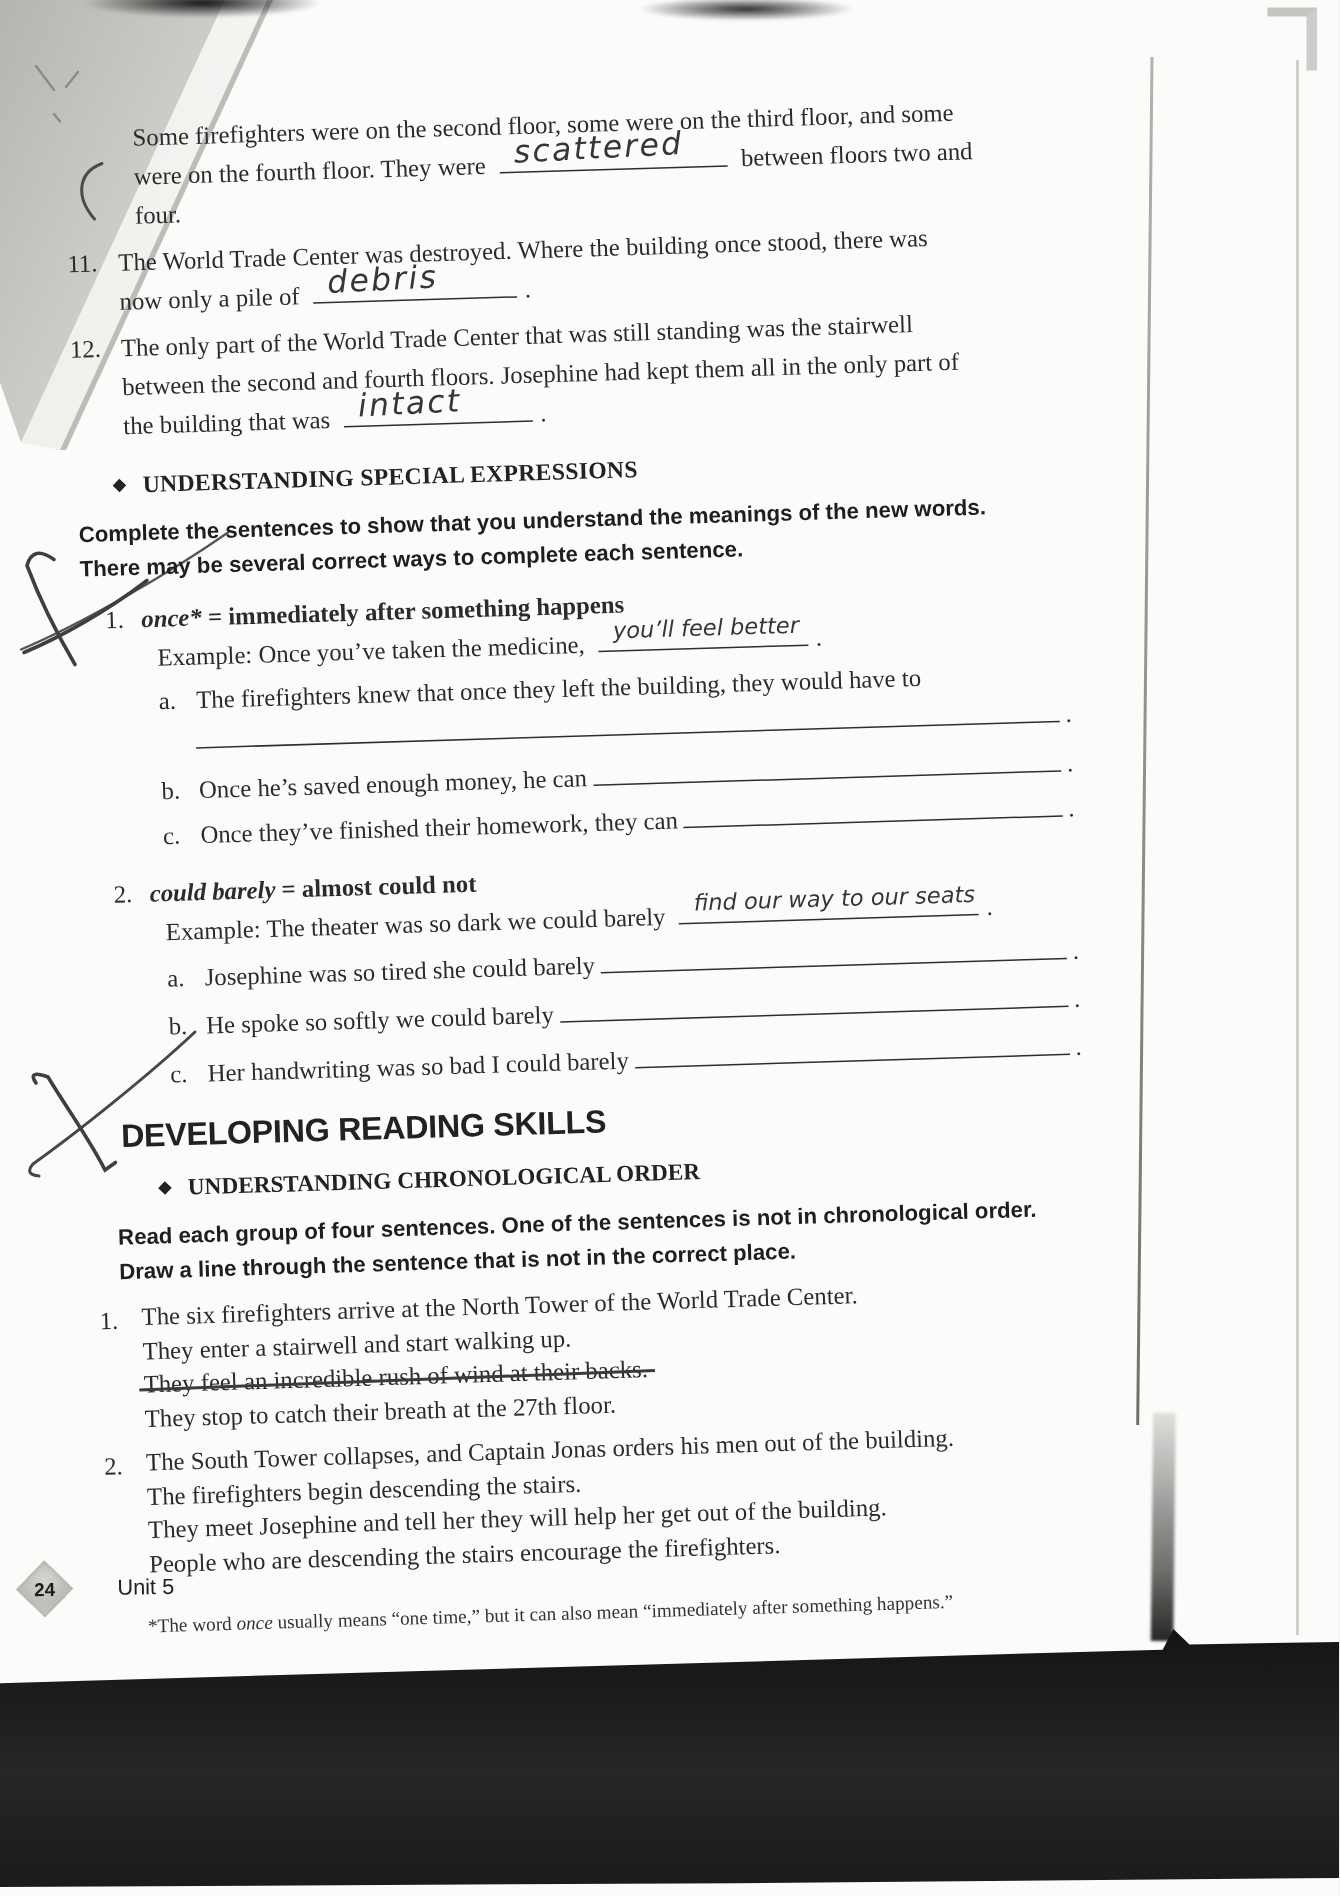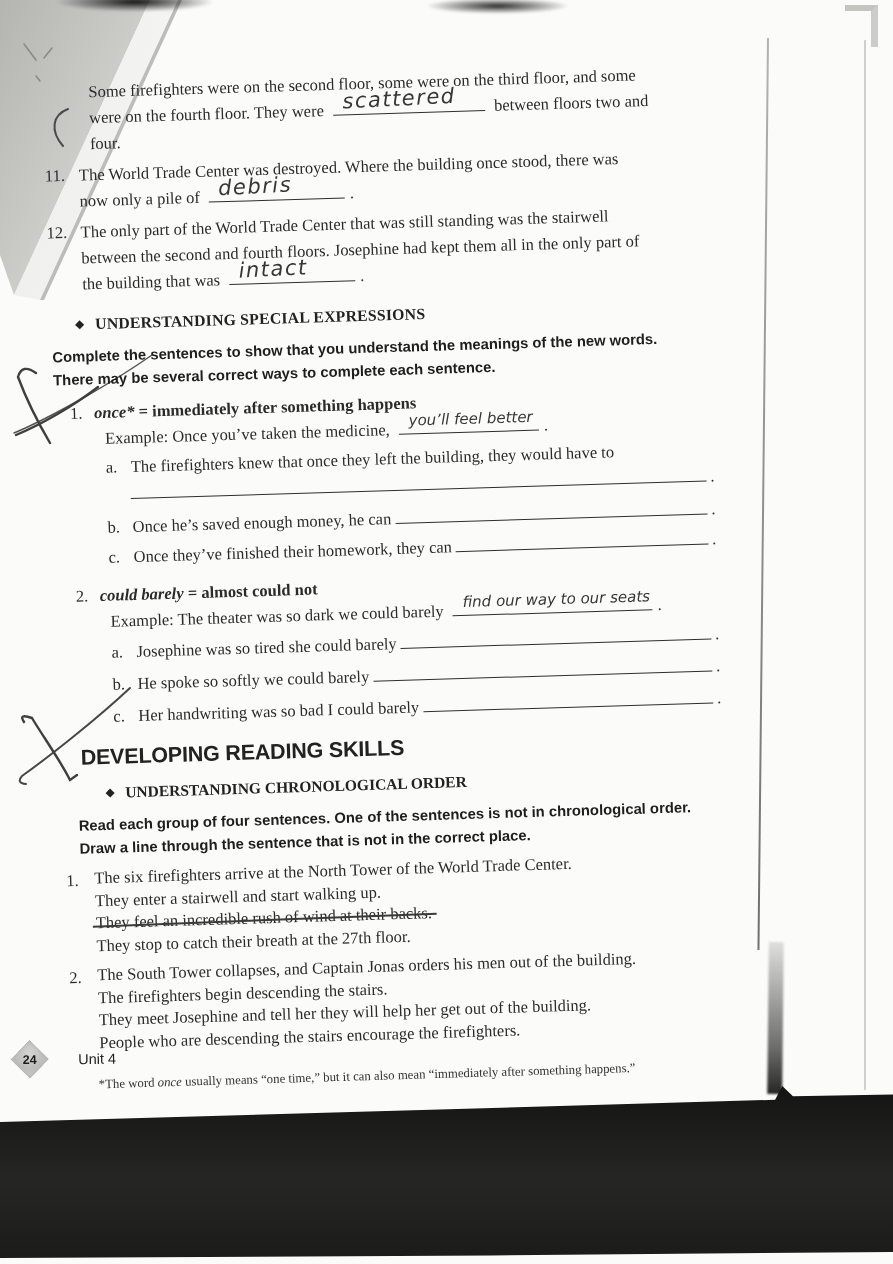--- a/index.html
+++ b/index.html
@@ -235,16 +235,16 @@
 
     <p class="footnote">
       <span>*The word </span><i>once</i><span> usually means “one time,” but it can also mean “immediately after something happens.”</span>
     </p>
   </div>
 
   <div class="footer">
     <div class="diamond">
         <span>24</span>
       </div>
-    <span class="unit">Unit 4</span>
+    <span class="unit">Unit 5</span>
   </div>
 
 </div>
 
 </body></html>

